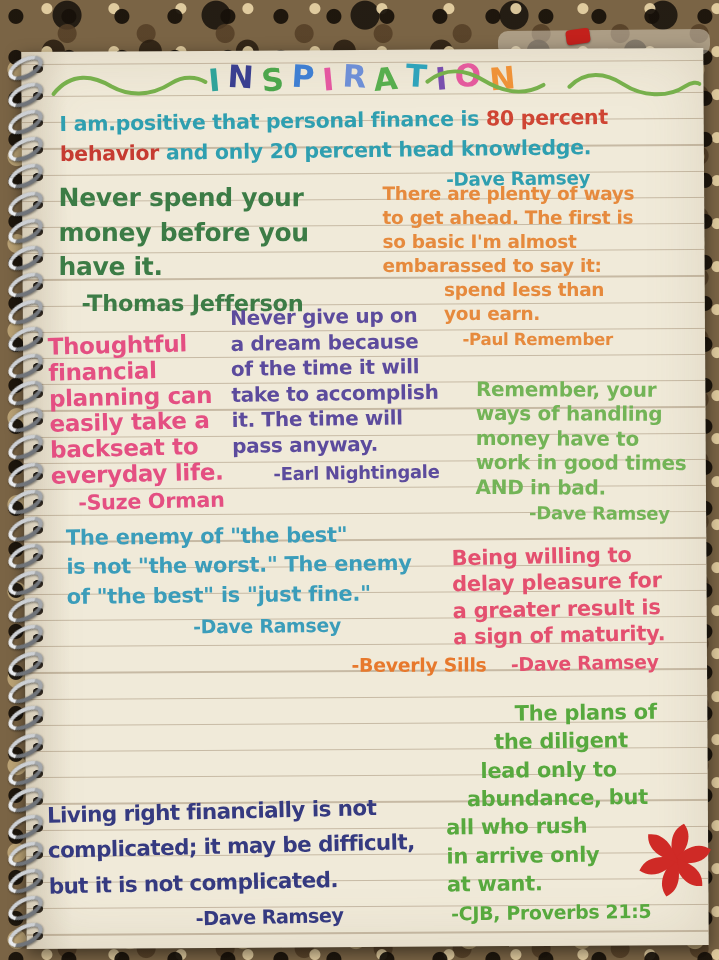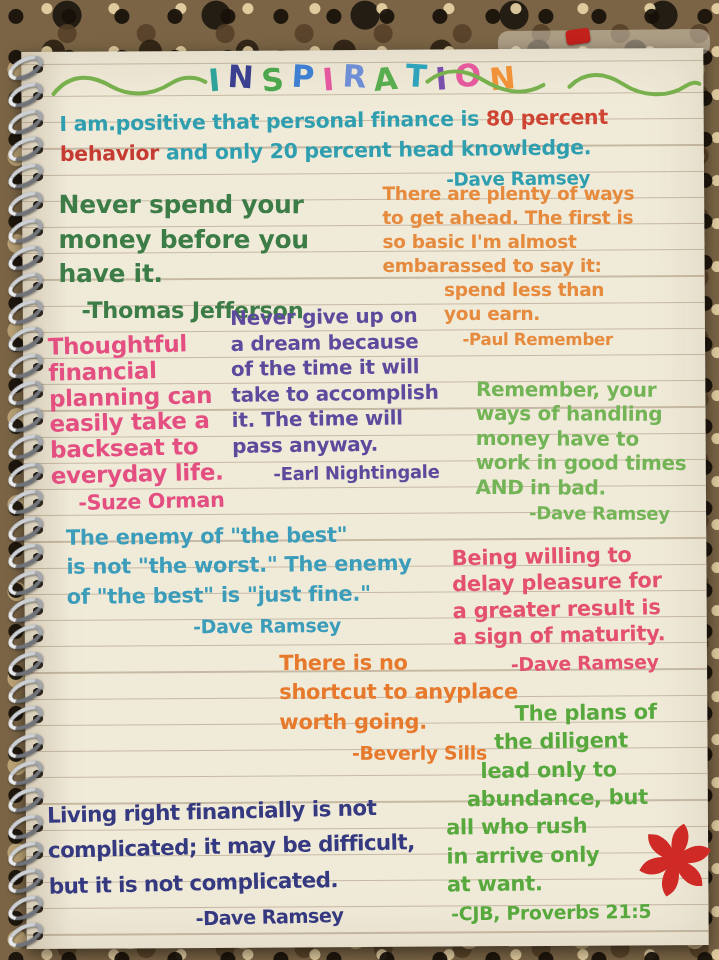--- a/index.html
+++ b/index.html
@@ -77,21 +77,21 @@
   
   .q{
     position:absolute;font-weight:700;
     letter-spacing:-.3px;
   }
   .qt{white-space:pre-wrap;}
   .author{display:block;margin-top:3px;text-align:center;font-size:.9em;}
   .auth-right{text-align:right;padding-right:86px;}
   .auth-left{text-align:left;padding-left:4px;}
   .q0{left:38px;top:56px;width:616px;font-size:20.5px;line-height:1.45;transform:rotate(-.4deg);}
-  .q1{left:36px;top:130px;width:268px;font-size:25px;line-height:1.38;transform:rotate(.4deg);margin-top:7px;}
+  .q1{left:36px;top:130px;width:268px;font-size:25px;line-height:1.38;transform:rotate(.4deg);}
   .q2{left:360px;top:133px;width:310px;font-size:18.5px;line-height:1.3;transform:rotate(.3deg);}
   .q3{left:208px;top:254px;width:248px;font-size:20px;line-height:1.28;transform:rotate(-.5deg);}
   .q4{left:26px;top:281px;width:200px;font-size:23px;line-height:1.12;transform:rotate(-1deg);}
   .q5{left:452px;top:329px;width:248px;font-size:20px;line-height:1.22;transform:rotate(.6deg);}
   .q6{left:42px;top:471px;width:400px;font-size:21px;line-height:1.4;transform:rotate(-.3deg);}
   .q7{left:428px;top:494px;width:262px;font-size:21px;line-height:1.26;transform:rotate(-.8deg);}
   .q8{left:30px;top:601px;width:240px;font-size:26px;line-height:1.18;letter-spacing:-.5px;transform:rotate(.3deg);}
   .q9{left:254px;top:599px;width:280px;font-size:21px;line-height:1.4;transform:rotate(.2deg);}
   .q10{left:420px;top:650px;width:276px;font-size:21px;line-height:1.35;transform:rotate(-.4deg);}
   .q11{left:22px;top:742px;width:440px;font-size:21.5px;line-height:1.65;letter-spacing:-.6px;transform:rotate(-1deg);}
@@ -191,23 +191,20 @@
     <div class="q q7" style="color: rgb(228, 80, 111);">
       <div class="qt">Being willing to
 delay pleasure for
 a greater result is
 a sign of maturity.</div>
       <span class="author">-Dave Ramsey</span>
     </div>
 
 
     <div class="q q9" style="color: rgb(231, 121, 45);">
-      <div class="qt">There is no
-shortcut to anyplace
-worth going.</div>
       <span class="author">-Beverly Sills</span>
     </div>
 
     <div class="q q10" style="color: rgb(87, 169, 62);">
       <div class="qt">          The plans of
        the diligent
      lead only to
    abundance, but
 all who rush
 in arrive only

